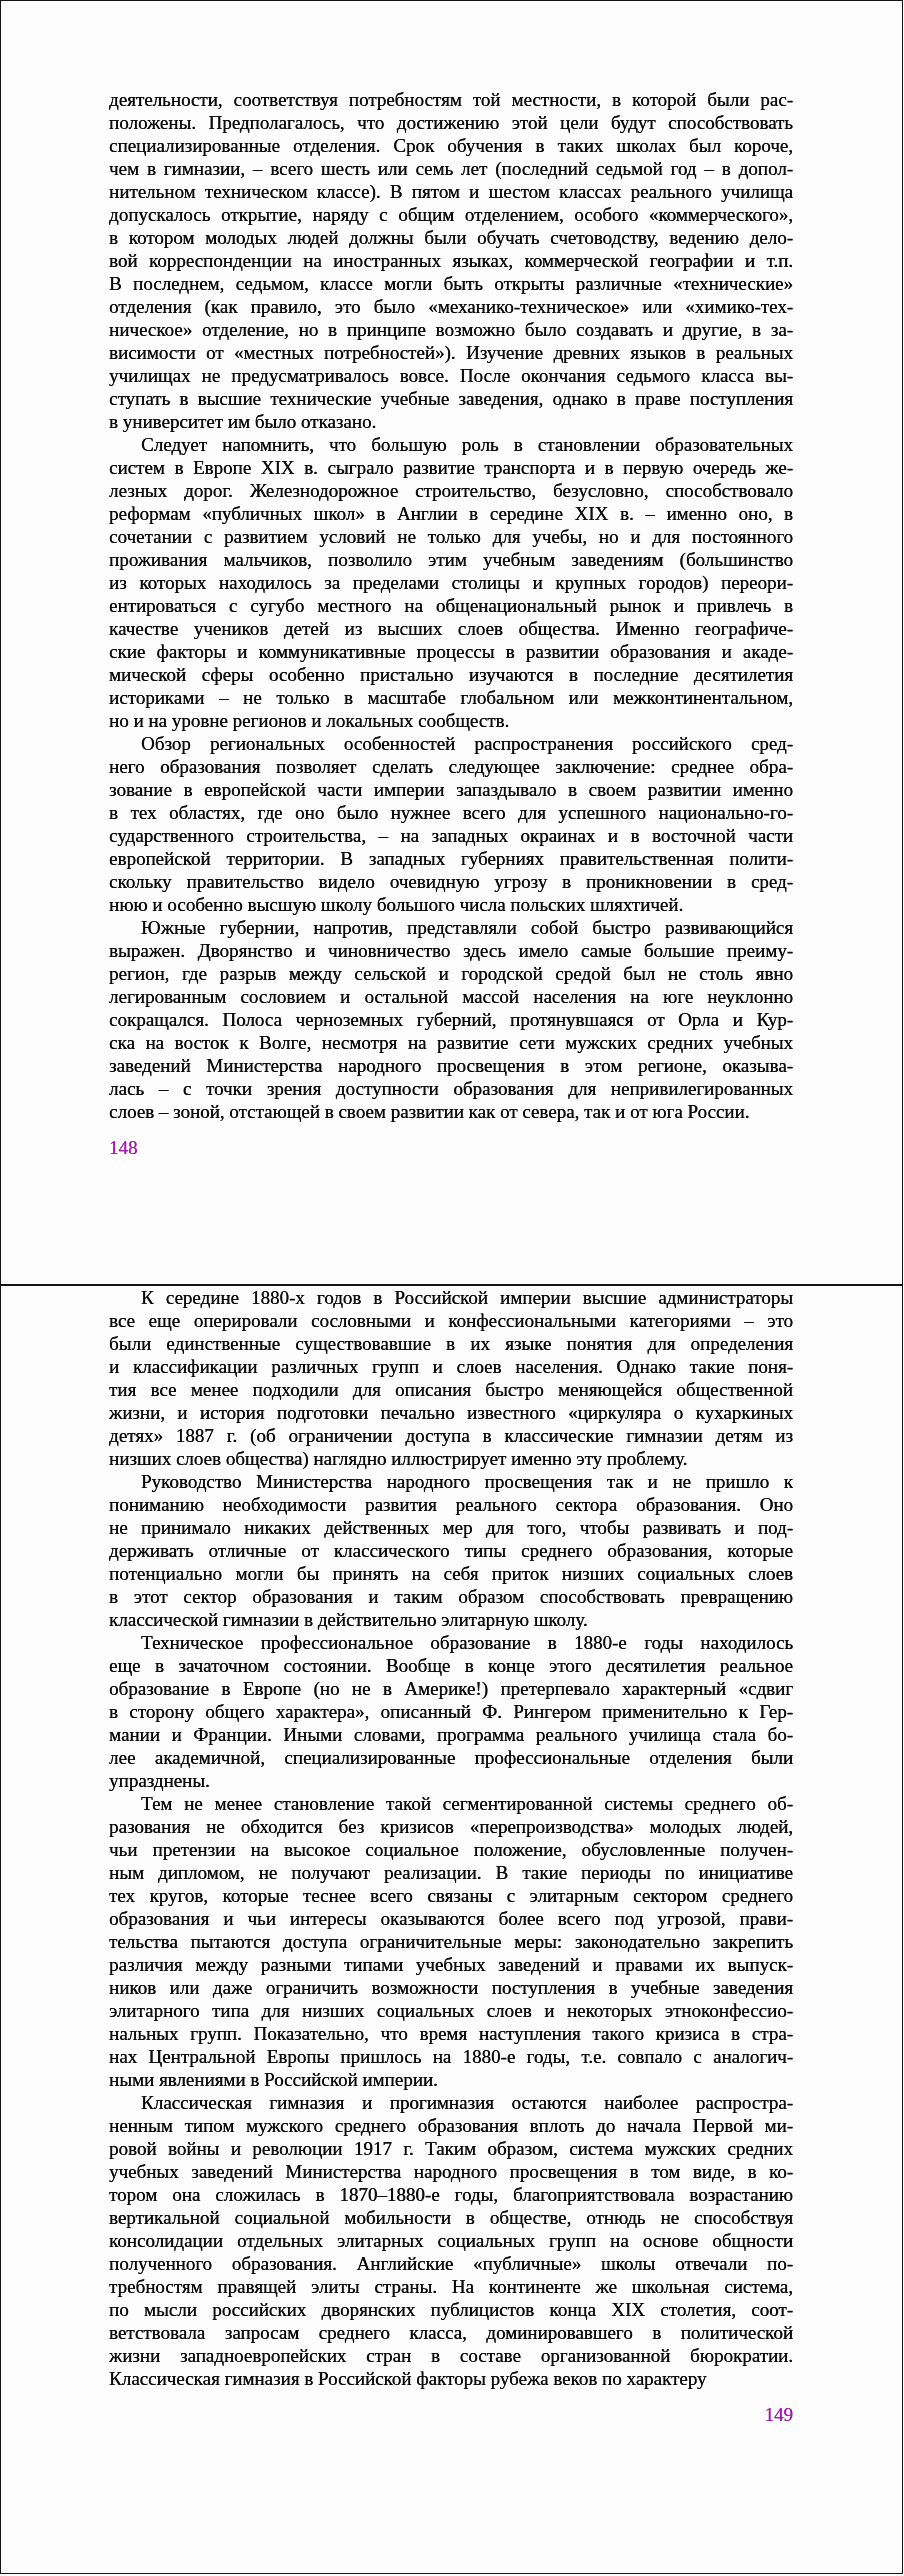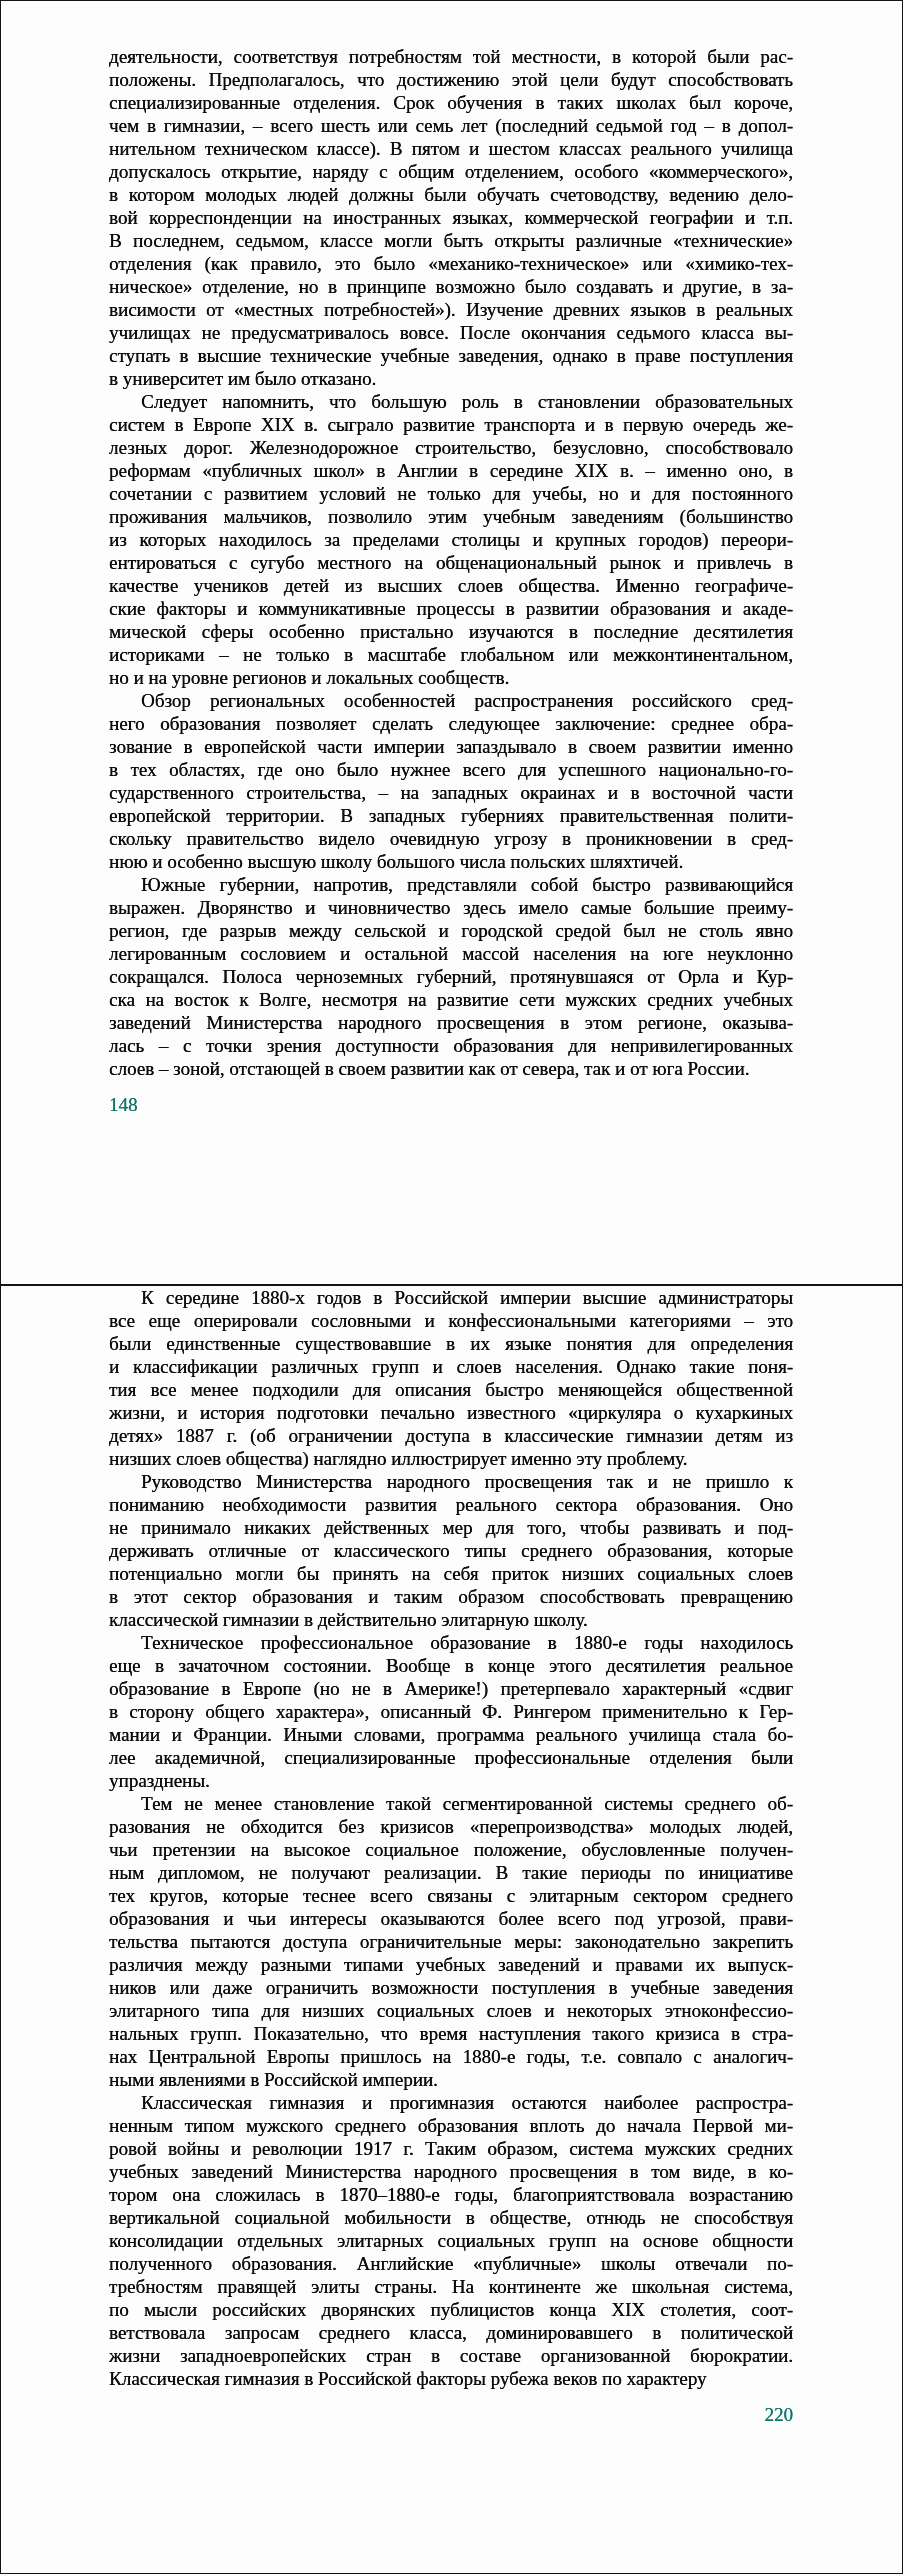--- a/index.html
+++ b/index.html
@@ -25,21 +25,21 @@
 
   .text-block {
     margin-left: 108px;
     width: 684px;
     font-family: "Liberation Serif", "DejaVu Serif", serif;
     font-size: 19px;
     line-height: 23px;
     color: #0d0d0d;
     text-shadow: 0.3px 0 0 currentColor; 
   }
-  .page-first .text-block { padding-top: 44px; }
+  .page-first .text-block { padding-top: 87px; }
   .page-rest  .text-block { }
 
   .paragraph { margin: 0; }
 
   .line {
     height: 23px;
     overflow: hidden;
     text-align: justify;
     text-align-last: justify;
     -moz-text-align-last: justify;
@@ -50,21 +50,21 @@
     -moz-text-align-last: left;
   }
 
   .page-number {
     margin-left: 108px;
     width: 684px;
     margin-top: 12.6px;
     font-family: "Liberation Serif", "DejaVu Serif", serif;
     font-size: 19px;
     line-height: 23px;
-    color: #0f766e;
+    color: #a21caf;
     text-shadow: 0.3px 0 0 currentColor;
   }
   .num-left  { text-align: left; }
   .num-right { text-align: right; }
 </style>
 </head>
 <body>
 
 <div class="sheet">
   <section class="page page-first">
@@ -180,16 +180,16 @@
           <div class="line">вертикальной социальной мобильности в обществе, отнюдь не способствуя</div>
           <div class="line">консолидации отдельных элитарных социальных групп на основе общности</div>
           <div class="line">полученного образования. Английские «публичные» школы отвечали по-</div>
           <div class="line">требностям правящей элиты страны. На континенте же школьная система,</div>
           <div class="line">по мысли российских дворянских публицистов конца XIX столетия, соот-</div>
           <div class="line">ветствовала запросам среднего класса, доминировавшего в политической</div>
           <div class="line">жизни западноевропейских стран в составе организованной бюрократии.</div>
           <div class="line last">Классическая гимназия в Российской факторы рубежа веков по характеру</div>
         </div>
       </div>
-    <div class="page-number num-right">220</div>
+    <div class="page-number num-right">149</div>
   </section>
 </div>
 
 
 </body></html>

